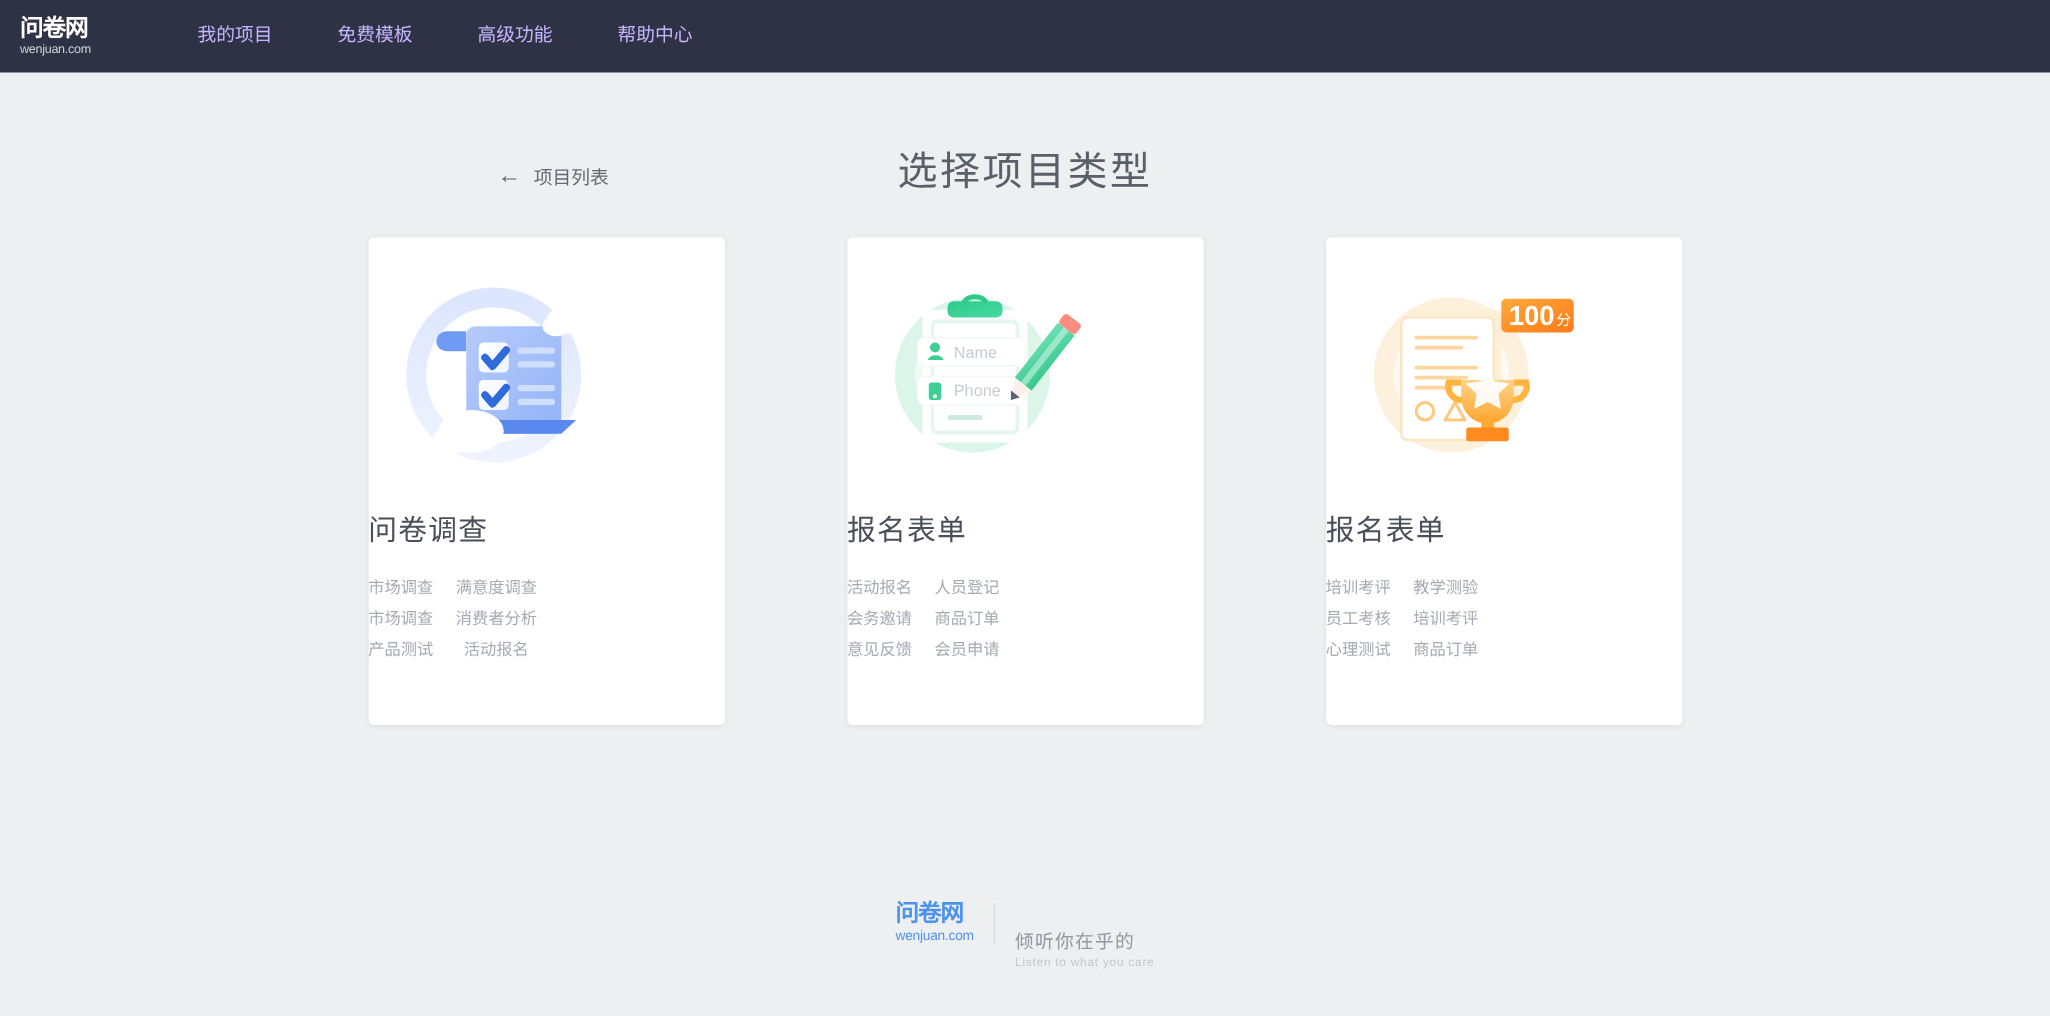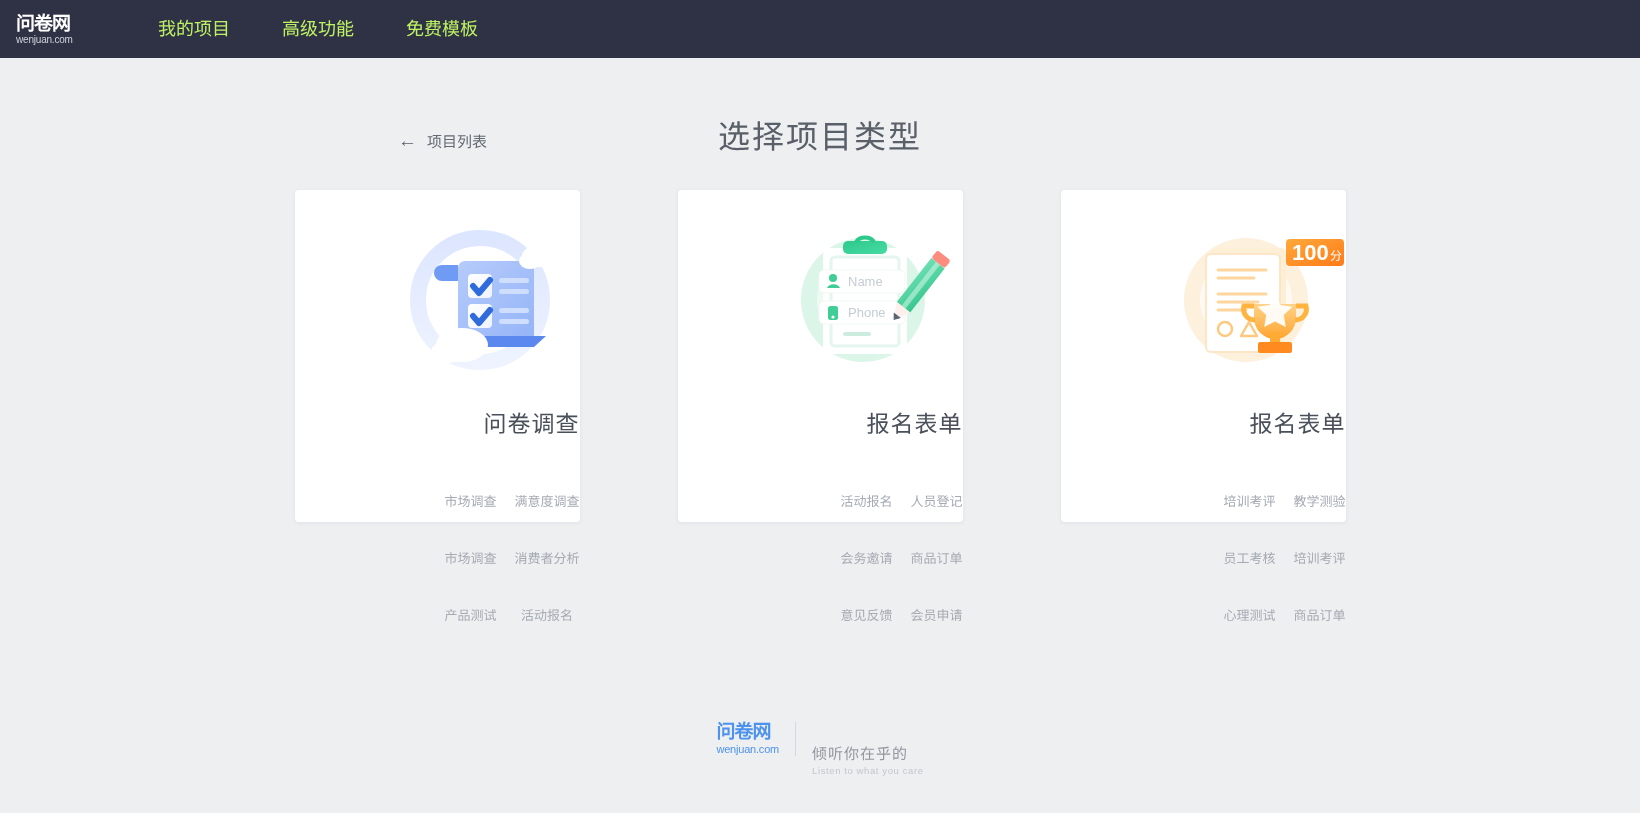--- a/index.html
+++ b/index.html
@@ -39,22 +39,22 @@
     font-family: "DejaVu Sans", sans-serif;
   }
   .brand-en {
     color: #cfd2da;
     font-size: 10px;
     margin-top: 2px;
     letter-spacing: -0.2px;
   }
   .nav-items { display: flex; align-items: center; }
   .nav-item {
-    color: #bef264;
-    font-size: 18px;
+    color: #c4b5fd;
+    font-size: 15px;
     padding: 0 26px;
     height: 58px;
     line-height: 58px;
     cursor: pointer;
     white-space: nowrap;
   }
 
   
   .page { position: relative; height: 755px; }
 
@@ -94,27 +94,27 @@
 
   
   .cards {
     display: flex;
     justify-content: center;
     gap: 98px;
     margin-top: 12px;
   }
   .card {
     width: 285px;
-    height: 332px;
+    height: 390px;
     background: #ffffff;
     border-radius: 4px;
     box-shadow: 0 1px 4px rgba(40,50,80,.07);
     display: flex;
     flex-direction: column;
-    align-items: flex-end;
+    align-items: flex-start;
     cursor: pointer;
     transition: box-shadow .15s, transform .15s;
   }
   .card-art {
     width: 200px;
     height: 175px;
     margin-top: 22px;
     position: relative;
   }
   .card-title {
@@ -130,21 +130,20 @@
     column-gap: 18px;
     row-gap: 6px;
     justify-content: center;
   }
   .tag {
     font-size: 13px;
     color: #a6abb3;
     white-space: nowrap;
     text-align: center;
     cursor: pointer;
-    margin-top: 32px;
   }
 
   
   .footer {
     position: absolute;
     bottom: 38px;
     left: 0;
     right: 0;
     display: flex;
     justify-content: center;
@@ -183,22 +182,23 @@
 </head>
 <body>
 
 <div class="navbar">
   <div class="brand">
     <span class="brand-cn">问卷网</span>
     <span class="brand-en">wenjuan.com</span>
   </div>
   <div class="nav-items">
     <div class="nav-item">我的项目</div>
+    <div class="nav-item">免费模板</div>
     <div class="nav-item">高级功能</div>
-    <div class="nav-item">免费模板</div>
+    <div class="nav-item">帮助中心</div>
   </div>
 </div>
 
 <div class="page">
 
   <div class="head-row">
     <div class="back-link">
       <span class="back-arrow">←</span>
       <span>项目列表</span>
     </div>

